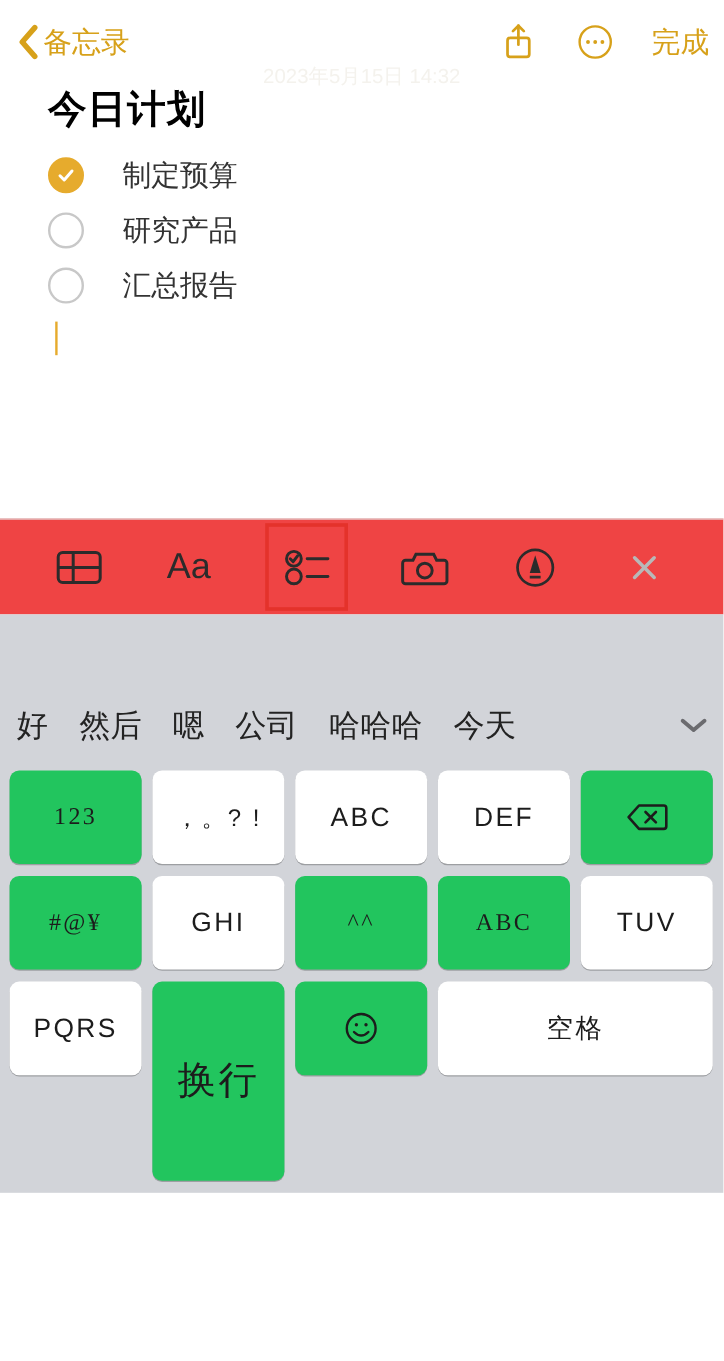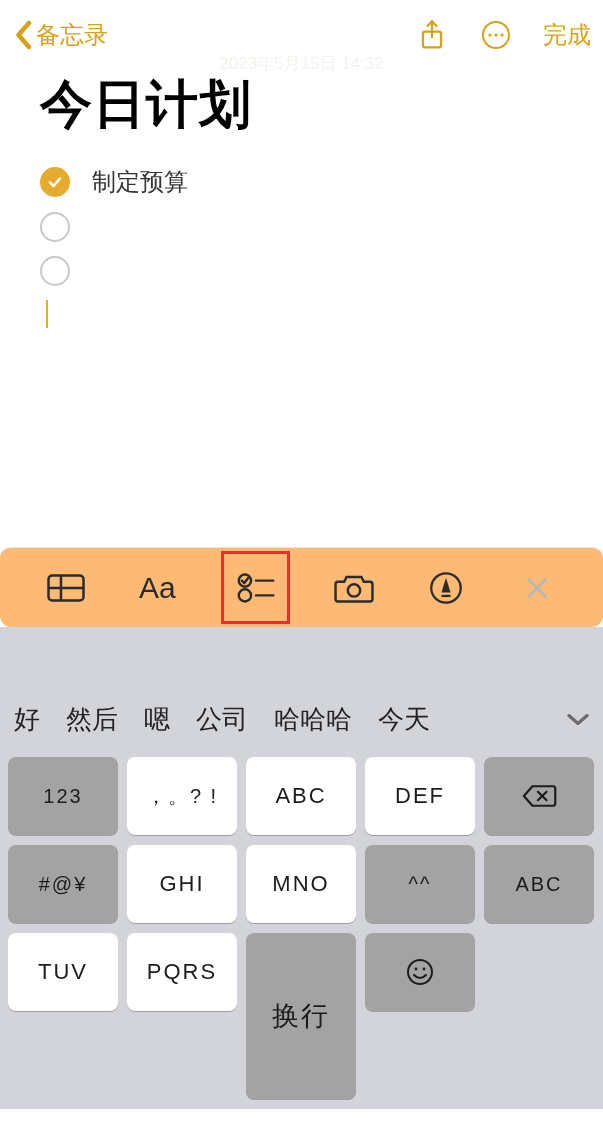--- a/index.html
+++ b/index.html
@@ -1,52 +1,52 @@
 <!DOCTYPE html>
 <html><head>
 <meta charset="utf-8">
 <style>
   * { box-sizing: border-box; margin: 0; padding: 0; }
   html, body { width: 603px; height: 1134px; font-family: -apple-system, "Helvetica Neue", Arial, sans-serif; background:#fff; }
-  .screen { width:603px; height:1109px; display:flex; flex-direction:column; }
+  .screen { width:603px; height:994px; display:flex; flex-direction:column; }
   
   .nav { height:70px; display:flex; align-items:center; padding:0 12px; }
   .nav-left { display:flex; align-items:center; gap:2px; color:#d7a11a; font-size:24px; }
   .nav-left svg { width:22px; height:30px; }
   .nav-spacer { flex:1; }
   .nav-right { display:flex; align-items:center; gap:30px; color:#d7a11a; }
   .nav-icon { width:34px; height:34px; display:flex; align-items:center; justify-content:center; }
   .nav-done { font-size:24px; color:#d7a11a; }
   
   .timestamp { text-align:center; color:#f4f2ed; font-size:17px; margin-top:-18px; height:0; }
   
   .note { padding:18px 40px 0 40px; }
-  .note-title { font-size:52px; font-weight:600; letter-spacing:1px; margin-bottom:26px; }
-  .check-row { display:flex; align-items:center; gap:22px; font-size:24px; color:#333; margin-bottom:14px; }
+  .note-title { font-size:32px; font-weight:600; letter-spacing:1px; margin-bottom:16px; }
+  .check-row { display:flex; align-items:center; gap:32px; font-size:24px; color:#333; margin-bottom:14px; }
   .check-circle { width:30px; height:30px; border-radius:50%; border:2px solid #c8c8c8; flex:0 0 30px; display:flex; align-items:center; justify-content:center; }
   .check-circle.checked { background:#e6ab2d; border-color:#e6ab2d; }
   .check-circle.checked svg { width:16px; height:16px; }
   .cursor { width:2px; height:28px; background:#e6ab2d; margin-left:6px; margin-top:2px; }
   
-  .toolbar { height:80px; background:#fdba74; border-top:1px solid #e3e3e3; display:flex; align-items:center; justify-content:space-around; padding:0 20px;border-radius:11px; }
+  .toolbar { height:80px; background:#ef4444; border-top:1px solid #e3e3e3; display:flex; align-items:center; justify-content:space-around; padding:0 20px; }
   .tool { width:55px; height:55px; display:flex; align-items:center; justify-content:center; color:#2b2b2b; }
   .tool.dim { color:#b8b8b8; }
   .tool-aa { font-size:30px; font-weight:500; }
   .highlight-box { border:3px solid #e4322b; padding:6px 4px; }
   
   .kb-area { flex:1; background:#d2d4d9; display:flex; flex-direction:column; }
   .kb-space { height:62px; }
   .suggestions { height:60px; display:flex; align-items:center; padding:0 14px; gap:26px; font-size:26px; color:#232323; position:relative; }
   .sugg-item { white-space:nowrap; }
   .sugg-fade { position:absolute; right:50px; top:0; bottom:0; width:60px; background:linear-gradient(90deg, rgba(210,212,217,0) 0%, #d2d4d9 80%); pointer-events:none; }
   .sugg-chevron { position:absolute; right:12px; top:50%; transform:translateY(-50%); }
   .kb-grid { padding:8px 8px 10px 8px; display:grid; grid-template-columns: 110px 110px 110px 110px 110px; grid-auto-rows:78px; gap:10px 9px; }
   .key { background:#fff; border-radius:8px; display:flex; align-items:center; justify-content:center; font-size:22px; color:#1c1c1c; box-shadow:0 1px 0 rgba(0,0,0,.25); letter-spacing:2px; }
-  .key.func { background:#a3a3a3; }
-  .key.tall { grid-row:span 2; font-size:27px; }
+  .key.func { background:#22c55e;font-family:Liberation Serif, serif; }
+  .key.tall { grid-row:span 2; font-size:32px; }
   .key.wide { grid-column:span 2; }
   .key .sub { font-size:20px; letter-spacing:2px; }
 </style>
 </head>
 <body>
 
 <div class="screen">
 
   <div class="nav">
     <div class="nav-left">
@@ -84,23 +84,25 @@
         <div class="check-row">
           <div class="check-circle checked">
             <svg viewBox="0 0 16 16" fill="none" stroke="#fff" stroke-width="2.5" stroke-linecap="round" stroke-linejoin="round">
               <polyline points="3,8.5 6.5,12 13,4.5"></polyline>
             </svg>
           </div>
           <span>制定预算</span>
         </div>
         <div class="check-row">
           <div class="check-circle"></div>
+          <span>研究产品</span>
         </div>
         <div class="check-row">
           <div class="check-circle"></div>
+          <span>汇总报告</span>
         </div>
       </div>
     <div class="cursor"></div>
   </div>
 
   <div class="toolbar">
     <div class="tool">
       <svg viewBox="0 0 32 24" width="40" height="30" fill="none" stroke="#2b2b2b" stroke-width="2">
         <rect x="2" y="2" width="28" height="20" rx="3"></rect>
         <line x1="2" y1="12" x2="30" y2="12"></line>
@@ -170,33 +172,33 @@
           <svg viewBox="0 0 34 24" width="38" height="26" fill="none" stroke="#1c1c1c" stroke-width="2" stroke-linejoin="round">
             <path d="M11 3 H30 a2 2 0 0 1 2 2 v14 a2 2 0 0 1-2 2 H11 L3 12 z"></path>
             <line x1="16" y1="8" x2="24" y2="16" stroke-linecap="round"></line>
             <line x1="24" y1="8" x2="16" y2="16" stroke-linecap="round"></line>
           </svg>
         </div>
         <div class="key func">
           <span class="sub">#@¥</span>
         </div>
         <div class="key">GHI</div>
-        <div class="key">MNO</div>
         <div class="key func">
           <span class="sub">^^</span>
         </div>
         <div class="key func">
           <span class="sub">ABC</span>
         </div>
         <div class="key">TUV</div>
         <div class="key">PQRS</div>
         <div class="key func tall">换行</div>
         <div class="key func">
           <svg viewBox="0 0 30 30" width="30" height="30" fill="none" stroke="#1c1c1c" stroke-width="2">
             <circle cx="15" cy="15" r="12"></circle>
             <circle cx="11" cy="12" r="1.4" fill="#1c1c1c" stroke="none"></circle>
             <circle cx="19" cy="12" r="1.4" fill="#1c1c1c" stroke="none"></circle>
             <path d="M9 18 q6 6 12 0" stroke-linecap="round"></path>
           </svg>
         </div>
+        <div class="key wide">空格</div>
       </div>
   </div>
 </div>
 
 </body></html>

